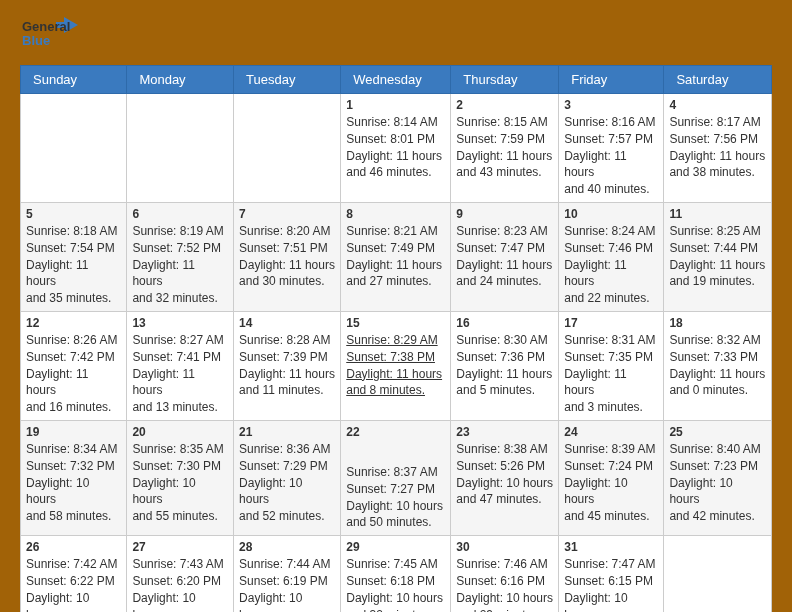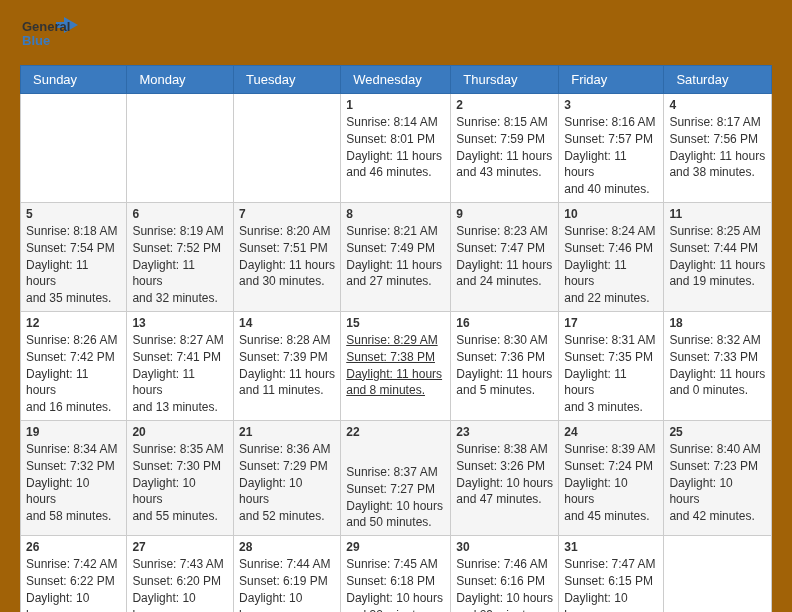--- a/index.html
+++ b/index.html
@@ -274,21 +274,21 @@
           <td>
             <div class="day-number">22</div>
             <div class="day-info" style="white-space: pre-line; margin-top: 25px;">Sunrise: 8:37 AM
 Sunset: 7:27 PM
 Daylight: 10 hours
 and 50 minutes.</div>
           </td>
           <td>
             <div class="day-number">23</div>
             <div class="day-info" style="white-space: pre-line;">Sunrise: 8:38 AM
-Sunset: 3:26 PM
+Sunset: 5:26 PM
 Daylight: 10 hours
 and 47 minutes.</div>
           </td>
           <td>
             <div class="day-number">24</div>
             <div class="day-info" style="white-space: pre-line;">Sunrise: 8:39 AM
 Sunset: 7:24 PM
 Daylight: 10 hours
 and 45 minutes.</div>
           </td>

